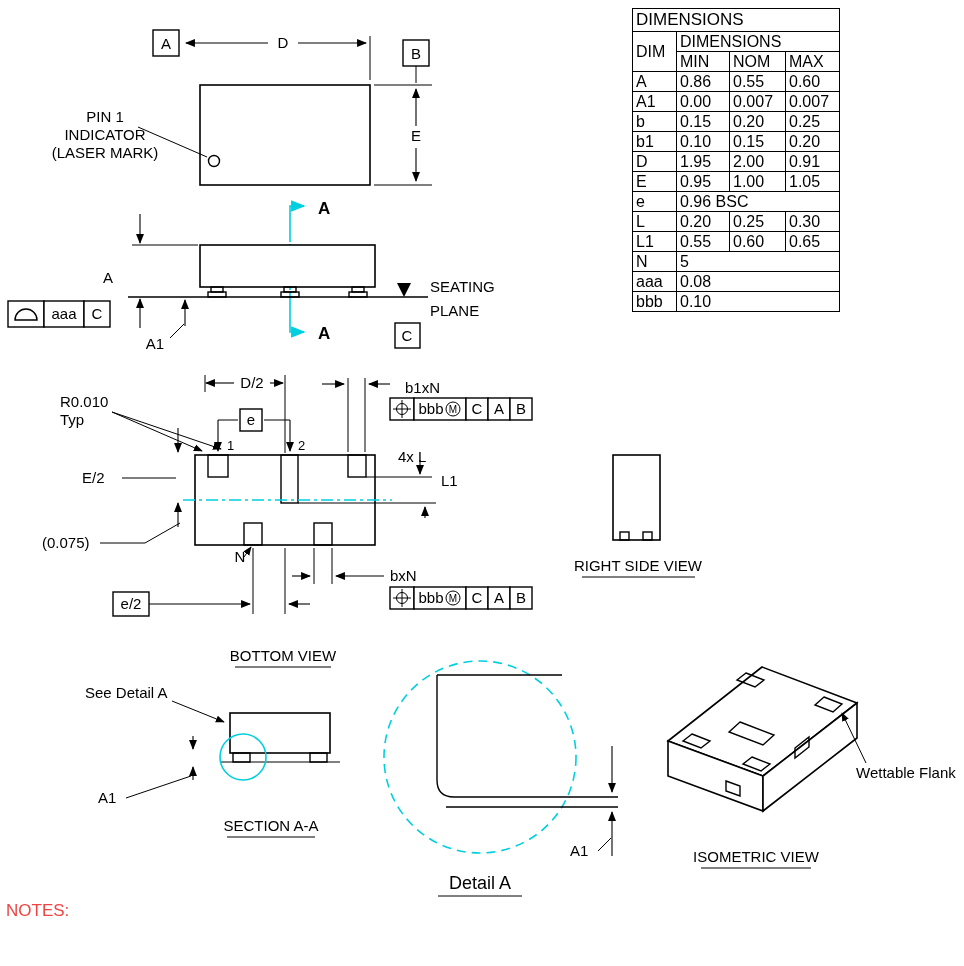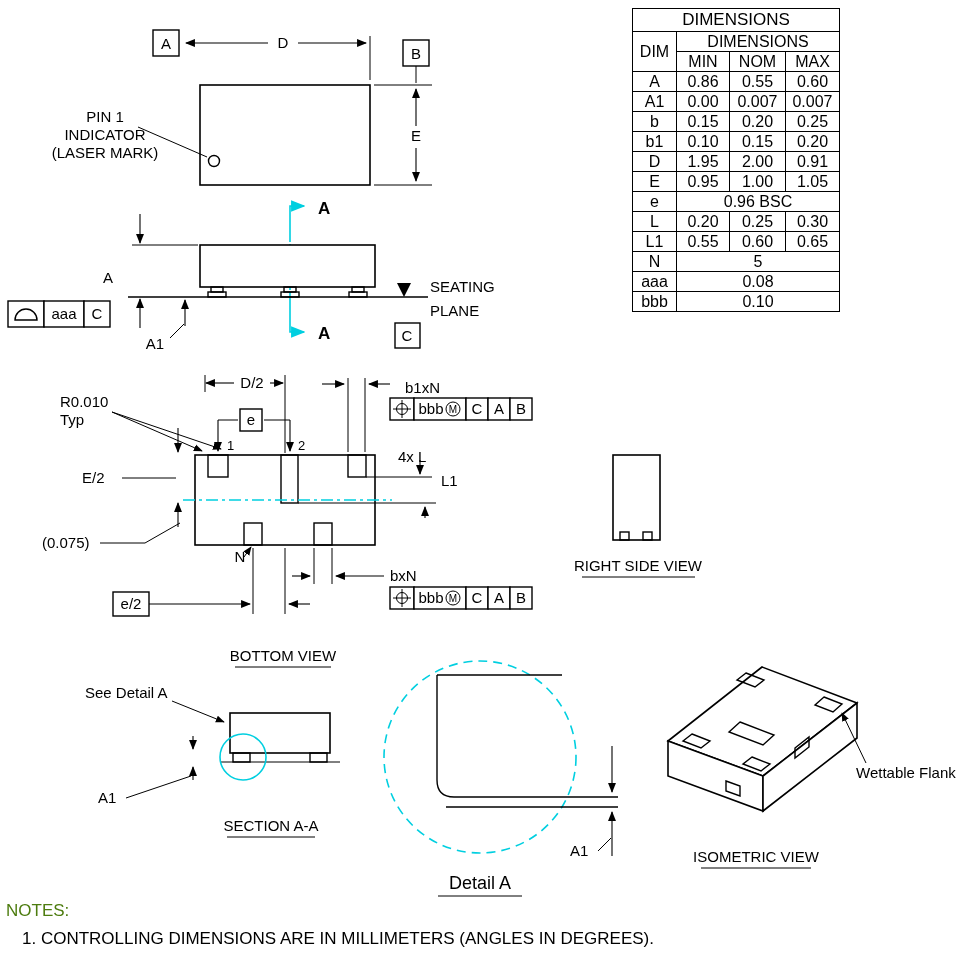--- a/index.html
+++ b/index.html
@@ -16,24 +16,24 @@
   .box2{fill:#fff;stroke:#000;stroke-width:1.6;}
   .ln{fill:none;stroke:#000;stroke-width:1.4;}
   .thin{fill:none;stroke:#000;stroke-width:1;}
   .dim{fill:none;stroke:#000;stroke-width:1.1;}
   .cyl{fill:none;stroke:#00cfe0;stroke-width:1.6;}
   .dash{stroke-dasharray:6 4;}
   .cdash{stroke-dasharray:12 4 3 4;}
   .ddash{stroke-dasharray:9 6;}
   .dim-table{position:absolute;left:632px;top:8px;border-collapse:collapse;
              font-size:16px;color:#000;background:#fff;}
-  .dim-table th,.dim-table td{border:1.4px solid #000;text-align:center;
+  .dim-table th,.dim-table td{border:1.4px solid #000;text-align:left;
              padding:0 3px;height:19px;line-height:19px;font-weight:normal;}
   .dim-table .title{font-size:17px;height:22px;line-height:22px;}
-  .notes{position:absolute;left:6px;top:901px;font-size:17px;color:#4d7c0f;}
+  .notes{position:absolute;left:6px;top:901px;font-size:17px;color:#ef4444;}
   .note1{position:absolute;left:22px;top:929px;font-size:17px;color:#000;}
 </style>
 </head>
 <body>
 
 <div class="canvas">
 
 <svg width="964" height="966" viewBox="0 0 964 966">
   <defs>
     <marker id="ar" viewBox="0 0 10 10" refX="9" refY="5" markerWidth="9" markerHeight="9" orient="auto-start-reverse">
@@ -349,15 +349,14 @@
           <td colspan="3">0.08</td>
         </tr>
   <tr>
           <td>bbb</td>
           <td colspan="3">0.10</td>
         </tr>
 </tbody>
     </table>
 
 <div class="notes">NOTES:</div>
-<div class="note1">1.  CONTROLLING DIMENSIONS ARE IN MILLIMETERS (ANGLES IN DEGREES).</div>
 
 </div>
 
 </body></html>

